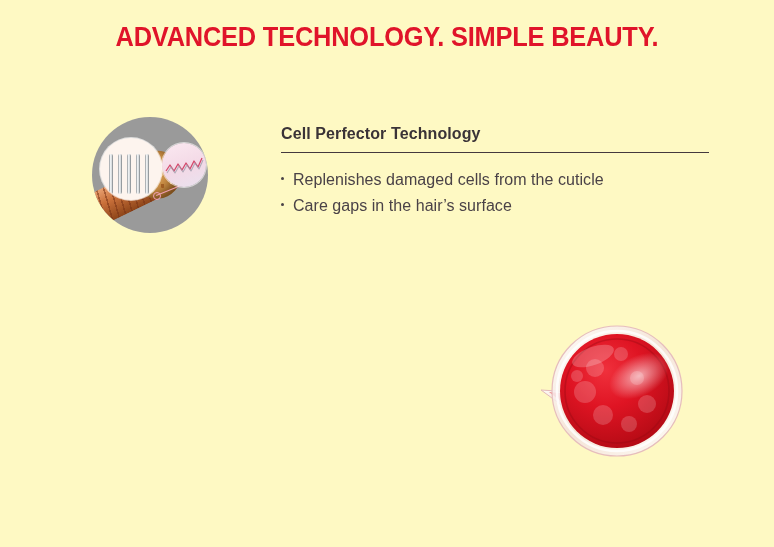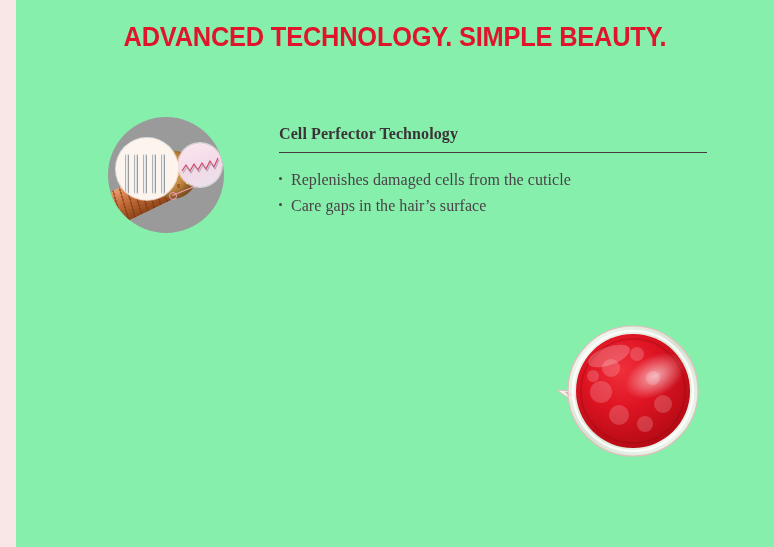--- a/index.html
+++ b/index.html
@@ -11,22 +11,21 @@
     height: 547px;
     background: #f9e6e6;
     font-family: "Liberation Sans", sans-serif;
     overflow: hidden;
     position: relative;
   }
 
   .page {
     position: absolute;
     inset: 0;
-    background: #86efac;
-    margin-left: 16px;
+    background: #fef9c3;
   }
 
   
   .main-title {
     position: absolute;
     left: 0;
     right: 0;
     top: 22px;
     text-align: center;
     color: #e0142a;
@@ -53,24 +52,23 @@
     top: 7px;
     width: 116px;
     height: 116px;
     border-radius: 50%;
     background: #9a9a9a;
     overflow: hidden;
   }
 
   .sec1-text {
     position: absolute;
-    left: 263px;
+    left: 281px;
     top: 14px;
     width: 428px;
-    font-family: Liberation Serif, serif;
   }
 
   
   .section-two {
     position: absolute;
     left: 0;
     top: 320px;
     width: 774px;
     height: 170px;
   }

